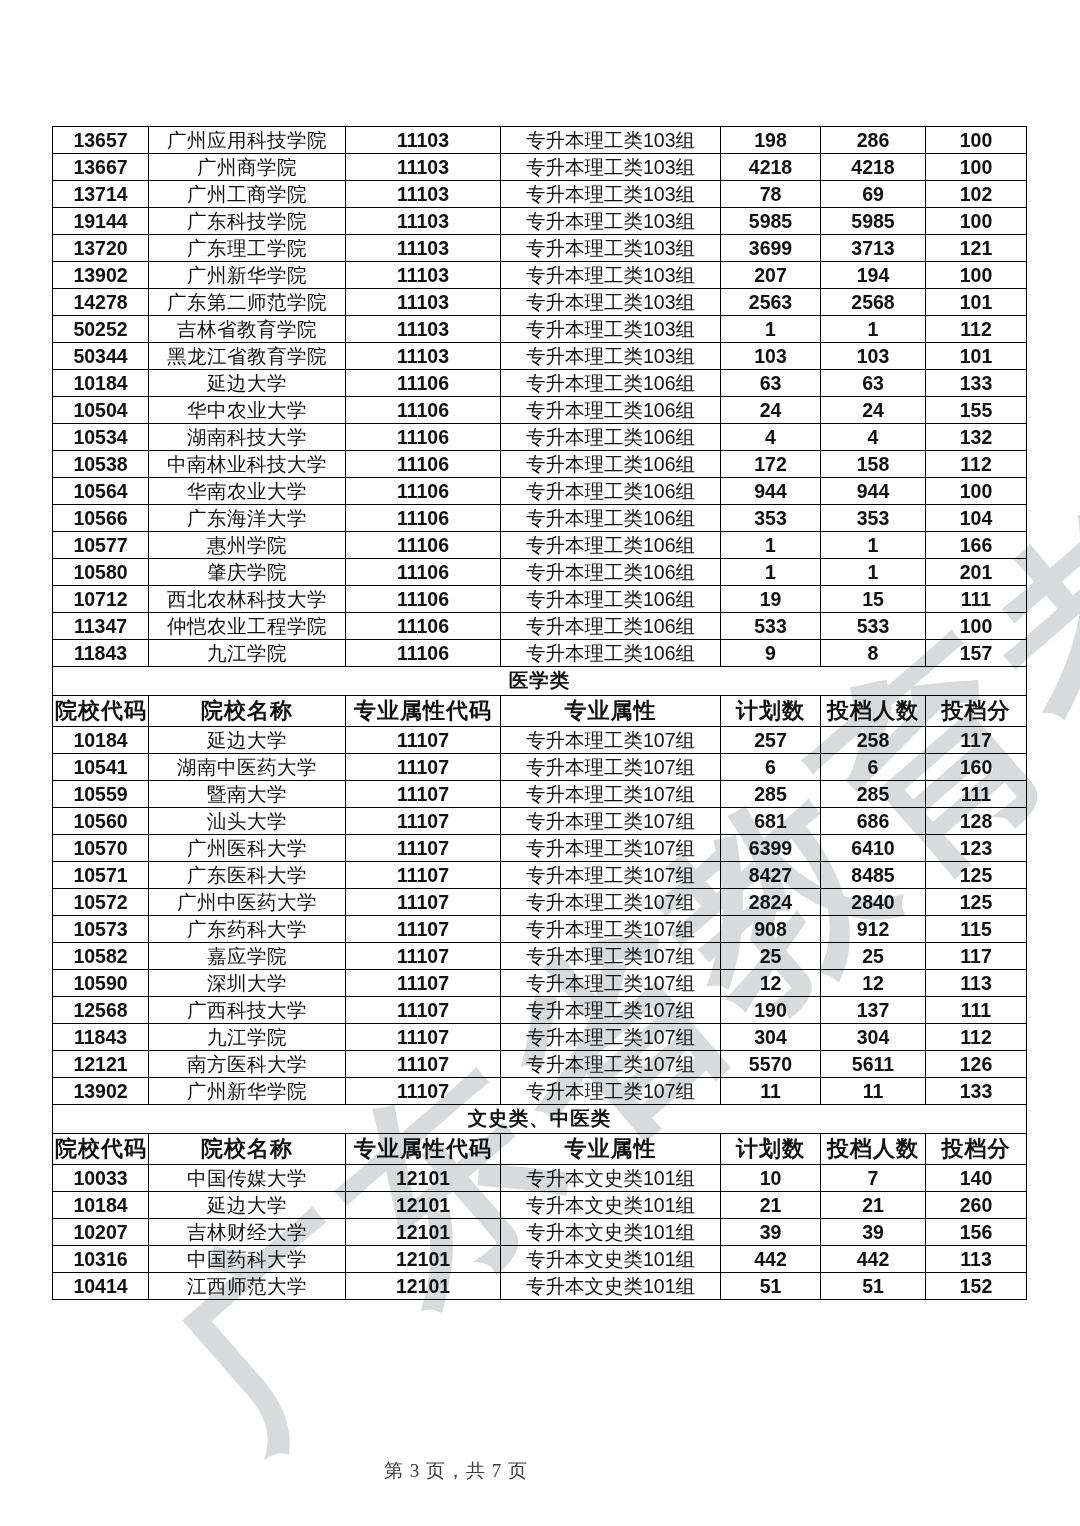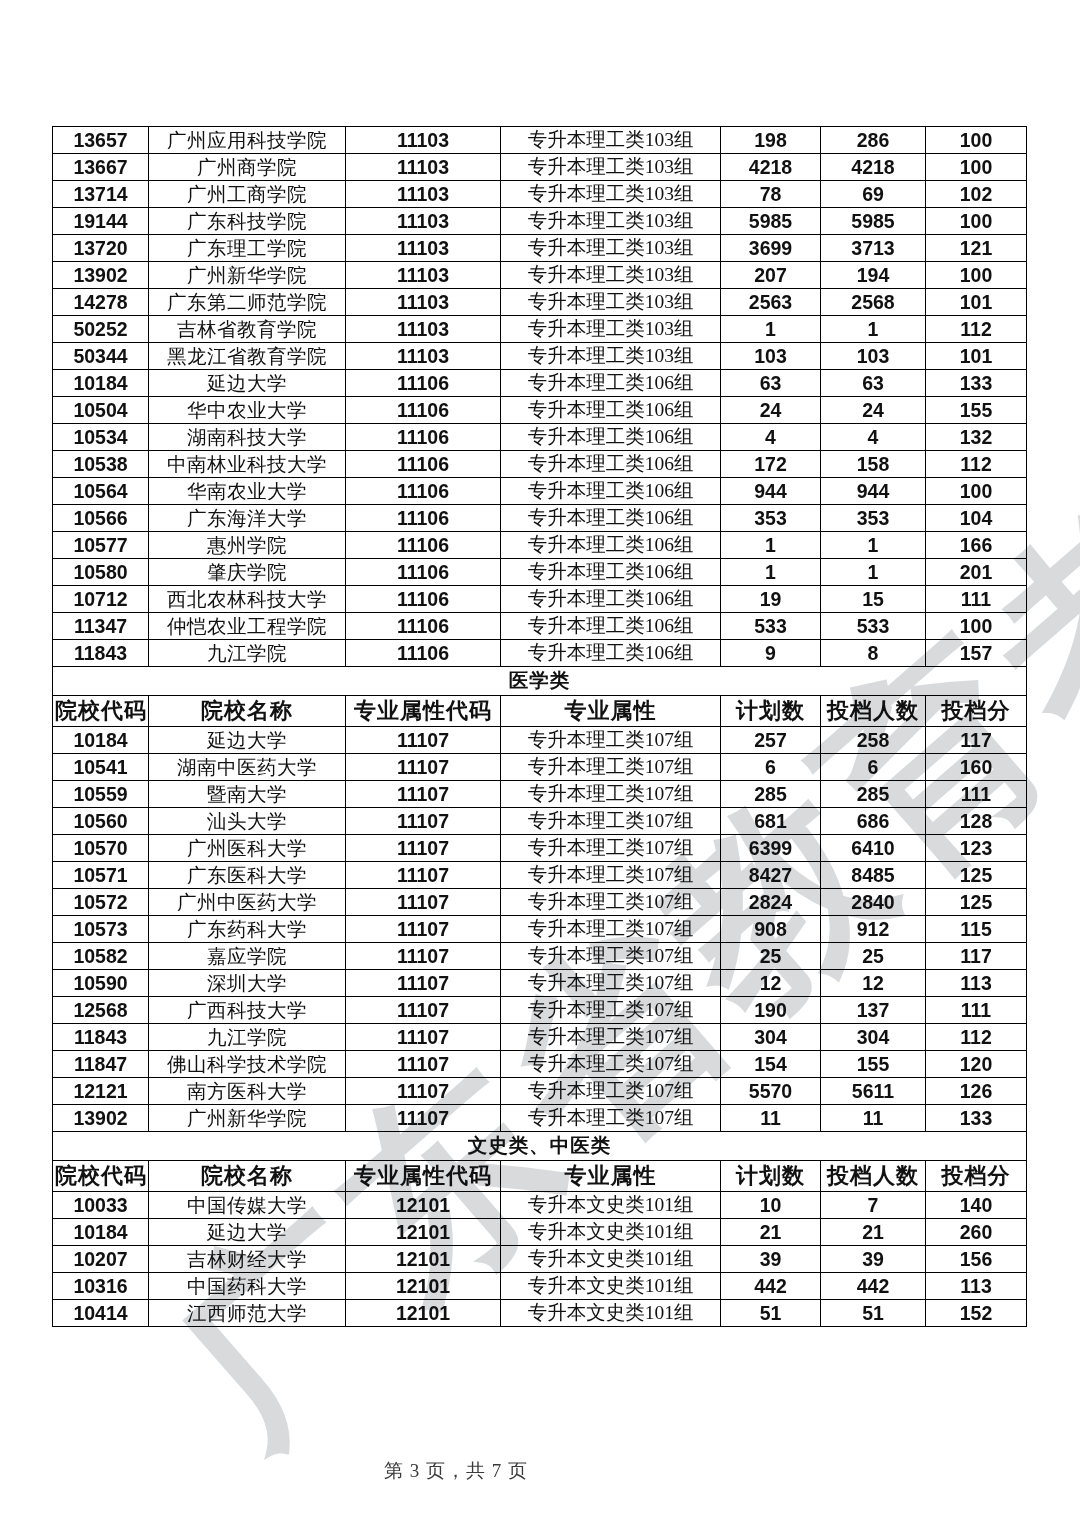--- a/index.html
+++ b/index.html
@@ -79,21 +79,21 @@
     font-family: "Liberation Sans", "DejaVu Sans", sans-serif;
     font-weight: 700;
     font-size: 19px;
   }
   td.name {
     font-family: Liberation Sans, sans-serif;
     font-size: 21px;
     letter-spacing: 0.5px;
   }
   td.attr {
-    font-family: Liberation Serif, serif;
+    font-family: Liberation Sans, sans-serif;
     font-size: 20px;
     letter-spacing: 0px;
   }
   tr.blank td {
     height: 28px;
   }
   td.section {
     font-family: "Liberation Serif", "DejaVu Serif", serif;
     font-size: 21px;
     font-weight: 700;
@@ -446,29 +446,20 @@
         <tr>
           <td class="code">11843</td>
           <td class="name">九江学院</td>
           <td class="attrcode">11107</td>
           <td class="attr">专升本理工类107组</td>
           <td class="plan">304</td>
           <td class="cast">304</td>
           <td class="score">112</td>
         </tr>
         <tr>
-          <td class="code">11847</td>
-          <td class="name">佛山科学技术学院</td>
-          <td class="attrcode">11107</td>
-          <td class="attr">专升本理工类107组</td>
-          <td class="plan">154</td>
-          <td class="cast">155</td>
-          <td class="score">120</td>
-        </tr>
-        <tr>
           <td class="code">12121</td>
           <td class="name">南方医科大学</td>
           <td class="attrcode">11107</td>
           <td class="attr">专升本理工类107组</td>
           <td class="plan">5570</td>
           <td class="cast">5611</td>
           <td class="score">126</td>
         </tr>
         <tr>
           <td class="code">13902</td>

